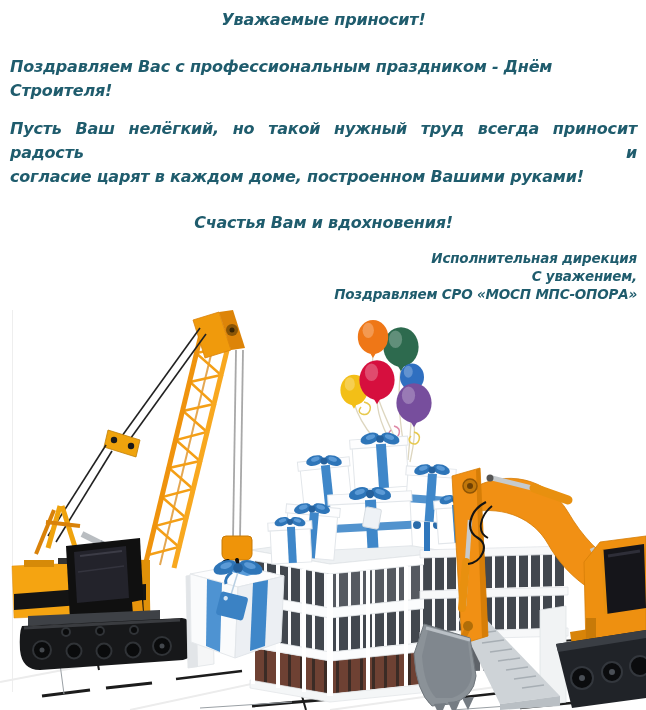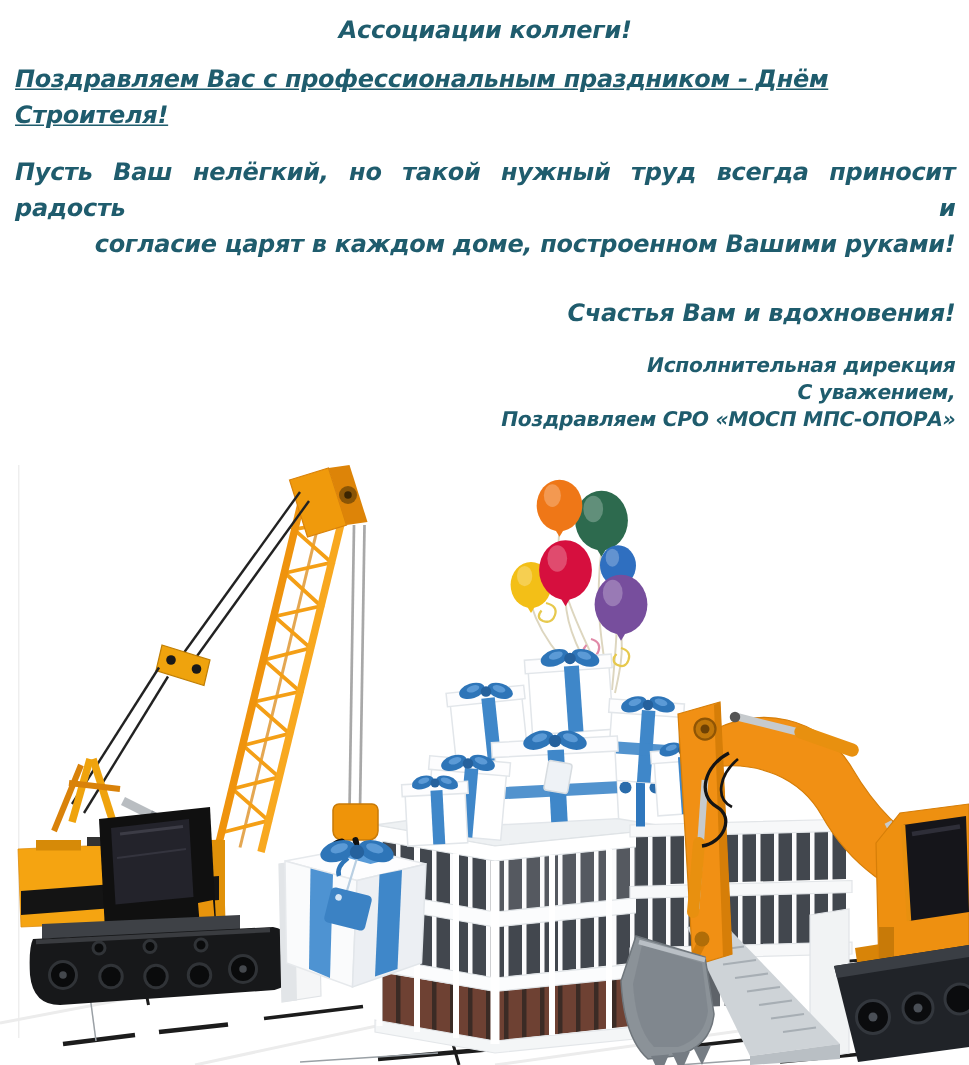--- a/index.html
+++ b/index.html
@@ -1,40 +1,40 @@
 <!DOCTYPE html>
 <html><head>
 <meta charset="utf-8">
 <style>
   html,body{margin:0;padding:0;background:#ffffff;}
   body{width:646px;height:710px;overflow:hidden;font-family:"DejaVu Sans","Liberation Sans",sans-serif;}
   .page{position:relative;width:646px;height:710px;background:#ffffff;}
   .textblock{padding:8px 9px 0 10px;color:#1f5c6d;font-weight:bold;font-style:italic;letter-spacing:-0.2px;}
   .title{font-size:16px;line-height:24px;text-align:center;}
-  .greeting{font-size:16px;line-height:24px;margin-top:9px;text-align:left;text-decoration:underline;}
+  .greeting{font-size:16px;line-height:24px;margin-top:23px;text-align:left;}
   .para{margin-top:14px;font-size:16px;line-height:24px;}
   .jline{text-align:justify;text-align-last:justify;}
-  .lline{text-align:right;}
-  .wish{font-size:16px;line-height:24px;margin-top:22px;text-align:right;}
+  .lline{text-align:left;}
+  .wish{font-size:16px;line-height:24px;margin-top:22px;text-align:center;}
   .signature{margin-top:14px;font-size:13.5px;line-height:18px;text-align:right;}
   .illustration{position:absolute;left:0;top:310px;width:646px;height:400px;}
   svg{display:block;}
   .gb{fill:#ffffff;stroke:#e2e6ea;stroke-width:1;}
   .glid{fill:#fdfdfe;stroke:#e2e6ea;stroke-width:1;}
   .grib{fill:#3f87c9;}
   .plan{stroke:#1c1c1c;stroke-linecap:butt;fill:none;}
   .plang{stroke:#9aa0a5;stroke-width:1;fill:none;}
   .plansheet{stroke:#ececec;stroke-width:2;fill:none;}
 </style>
 </head>
 <body>
 
 <div class="page">
   <div class="textblock">
-    <div class="title">Ассоциации коллеги!</div>
+    <div class="title">Уважаемые приносит!</div>
     <div class="greeting">Поздравляем Вас с профессиональным праздником - Днём Строителя!</div>
     <div class="para">
       <div class="jline">Пусть Ваш нелёгкий, но такой нужный труд всегда приносит радость и</div>
       <div class="lline">согласие царят в каждом доме, построенном Вашими руками!</div>
     </div>
     <div class="wish">Счастья Вам и вдохновения!</div>
     <div class="signature">
       <div>Исполнительная дирекция</div>
       <div>С уважением,</div>
       <div>Поздравляем СРО «МОСП МПС-ОПОРА»</div>

